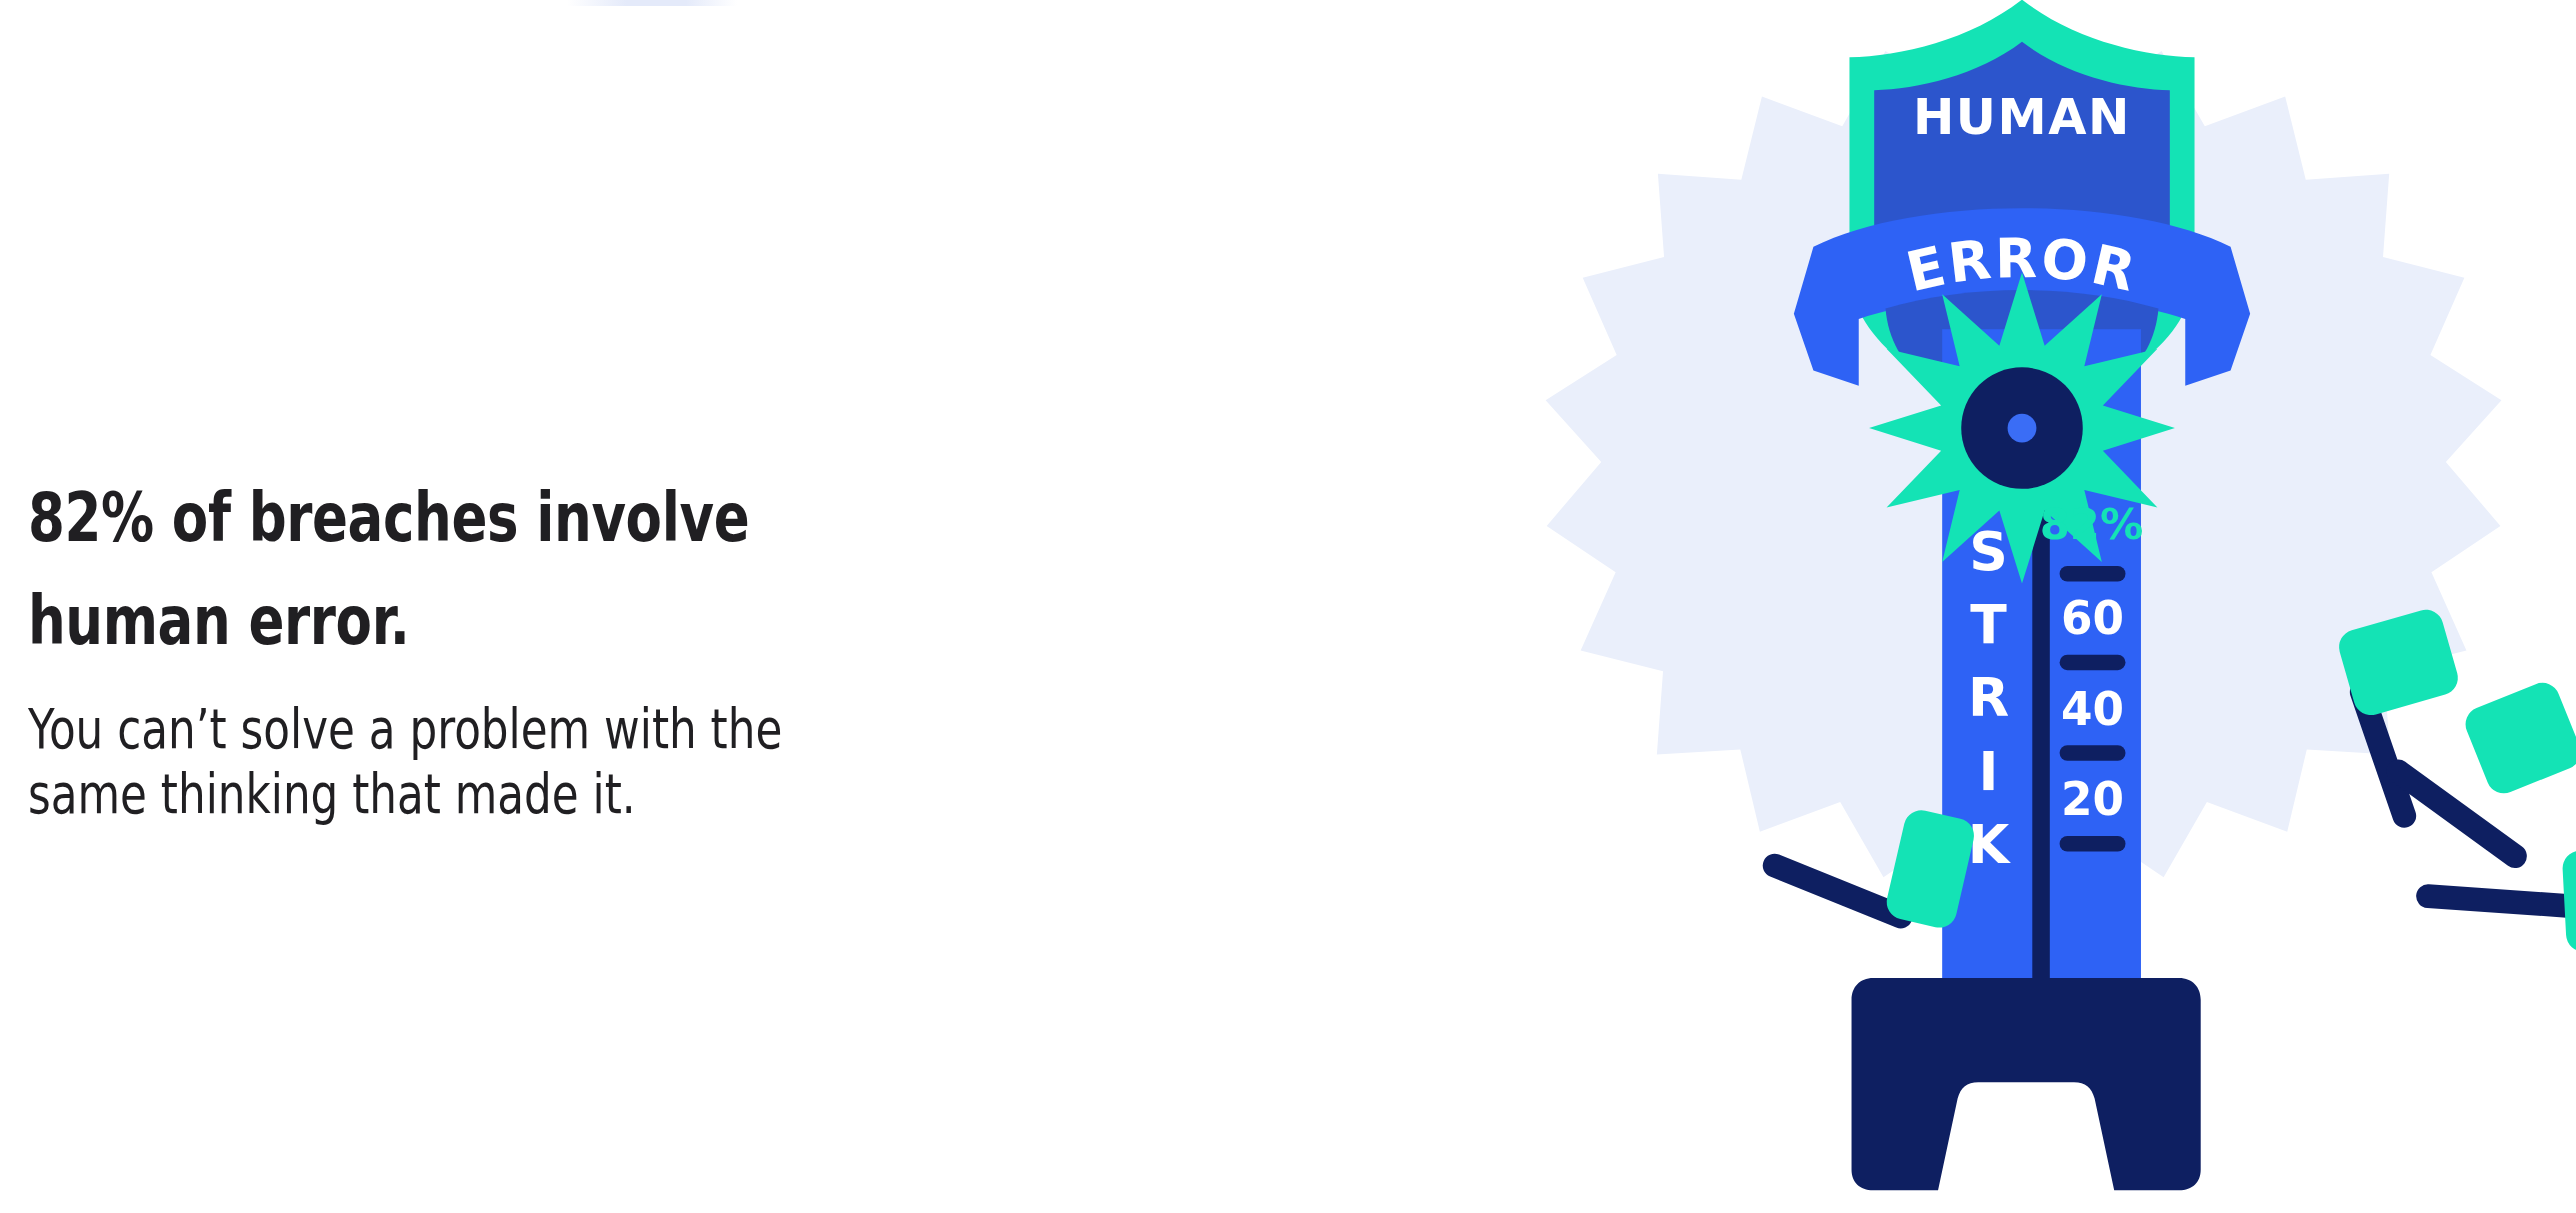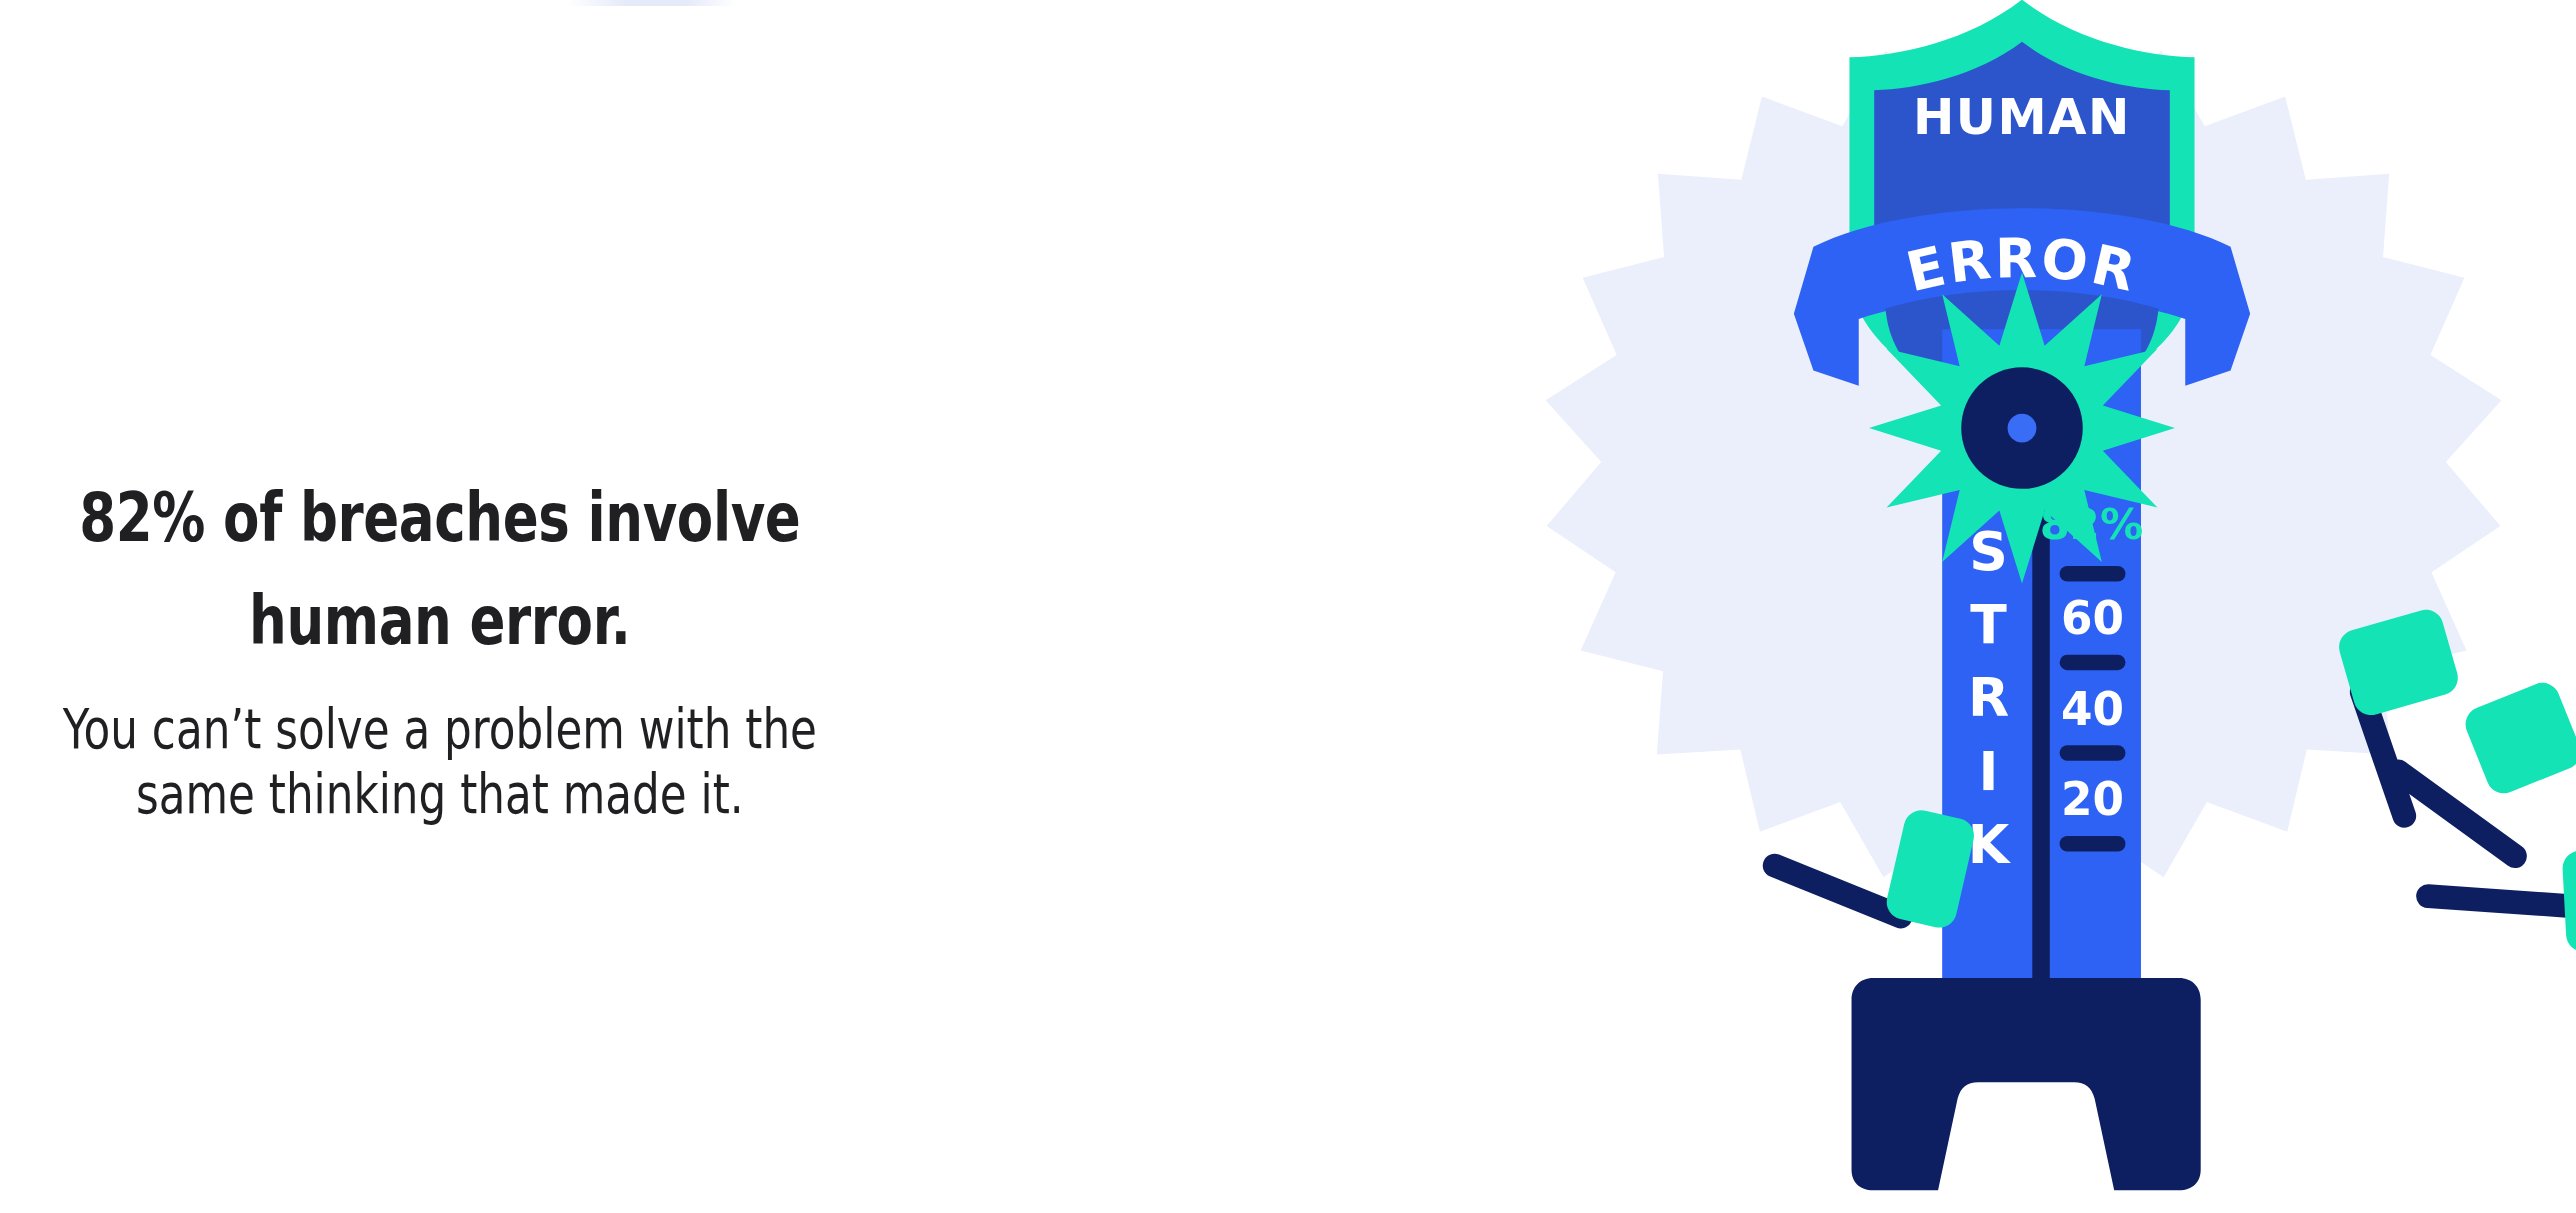--- a/index.html
+++ b/index.html
@@ -22,21 +22,20 @@
     left:567px; top:0px;
     width:170px; height:5.7px;
     background:linear-gradient(90deg, rgba(226,233,250,0) 0%, #E4EAFA 35%, #E4EAFA 70%, rgba(226,233,250,0) 100%);
   }
 
   
   .text-col {
     position:absolute;
     left:28px; top:466px;
     width:1056px;
-    text-align:center;
   }
   .headline {
     font-family:"DejaVu Sans", sans-serif;
     font-weight:700;
     font-size:68px;
     line-height:1.52;
     letter-spacing:-0.5px;
     color:#201F22;
     transform:scaleX(0.78);
     transform-origin:left top;

